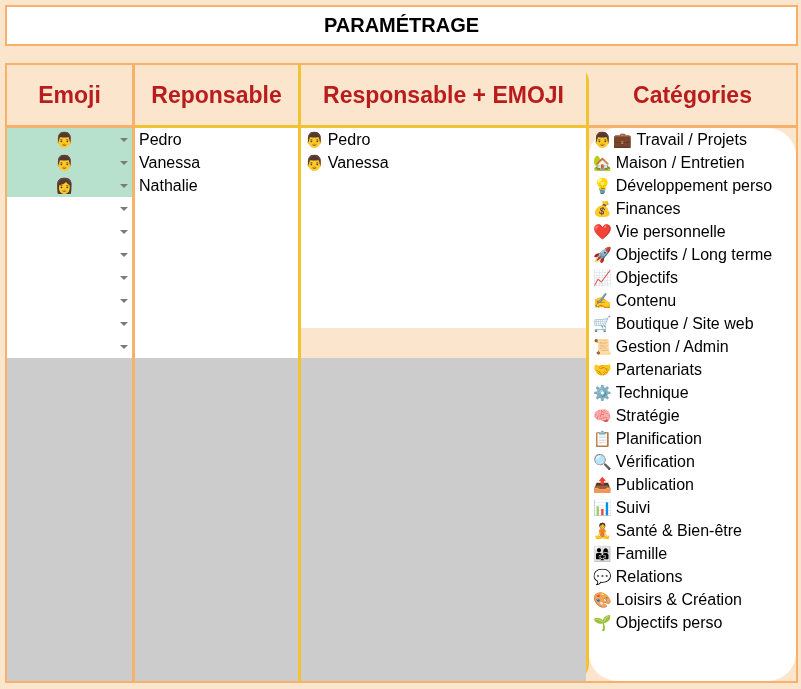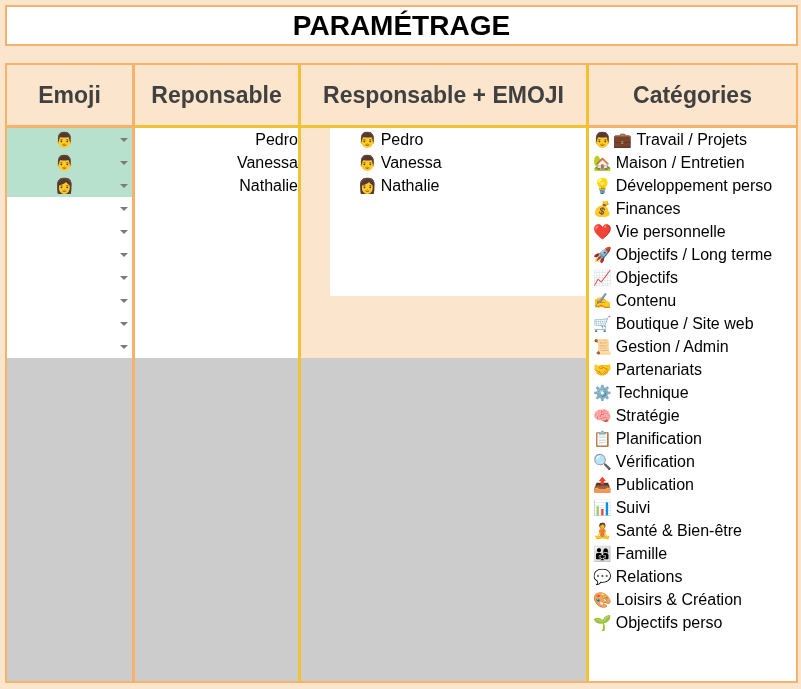--- a/index.html
+++ b/index.html
@@ -6,60 +6,60 @@
   body {
     width:801px; height:689px; overflow:hidden;
     background:#FCE5CD;
     font-family:"Liberation Sans", sans-serif;
     position:relative;
   }
   .title-box {
     position:absolute; left:5px; top:5px; width:789px; height:37px;
     background:#ffffff; border:2px solid #F6B26B;
     display:flex; align-items:center; justify-content:center;
-    font-weight:bold; font-size:28px; color:#000;
+    font-weight:bold; font-size:20px; color:#000;
   }
   .table {
     position:absolute; left:5px; top:63px; width:793px; height:620px;
     border:2px solid #F6B26B; box-sizing:border-box;
     background:#FCE5CD;
   }
   .col { position:absolute; top:0; bottom:0; }
   .hdr {
     position:absolute; left:0; right:0; top:0; height:63px;
     display:flex; align-items:center; justify-content:center;
-    font-weight:bold; font-size:23px; color:#404040;
+    font-weight:bold; font-size:23px; color:#b91c1c;
     background:#FCE5CD;
     border-bottom:3px solid #F6B26B;
     box-sizing:border-box;
   }
   .body { position:absolute; left:0; right:0; top:63px; bottom:0; }
   .c-emoji { left:0; width:125px; border-right:3px solid #F6B26B; }
-  .c-resp { left:128px; width:163px; border-right:3px solid #F1C232;text-align:right; }
-  .c-resp2 { left:294px; width:285px; border-right:3px solid #F1C232; }
+  .c-resp { left:128px; width:163px; border-right:3px solid #F1C232; }
+  .c-resp2 { left:294px; width:285px; border-right:3px solid #F1C232;border-radius:17px; }
   .c-cat { left:582px; right:0; }
   .c-resp .hdr, .c-resp2 .hdr { border-bottom-color:#F1C232; }
   .c-emoji .hdr { border-bottom-color:#F6B26B; }
   .c-resp .body, .c-resp2 .body { border-left:0; }
   .row {
     height:23px; line-height:23px; font-size:16px; color:#000;
     white-space:nowrap; position:relative;
   }
   .emoji-row { text-align:center; background:#ffffff; }
   .emoji-row.filled { background:#B7E1CD; }
   .emoji-row .emo { display:inline-block; width:20px; text-align:center; font-size:15px; margin-left:-10px; }
   .dd-arrow {
     position:absolute; right:4px; top:10px; width:0; height:0;
     border-left:4px solid transparent; border-right:4px solid transparent;
     border-top:4px solid #7a7a7a;
   }
   .gray-fill { background:#CCCCCC; position:absolute; left:0; right:0; bottom:0; }
-  .white-fill { background:#ffffff;padding-left:24px; }
+  .white-fill { background:#ffffff; }
   .txt-row { padding-left:4px; }
-  .cat-body { background:#ffffff; }
+  .cat-body { background:#ffffff;border-radius:28px; }
   .cat-row { padding-left:4px; font-size:16px; }
   .ico { display:inline-block; min-width:18px; font-size:15px; margin-right:4px; text-align:center; }
   .ico2 { margin-right:2px; }
 </style>
 </head>
 <body>
 
 <div class="title-box">PARAMÉTRAGE</div>
 
 <div class="table">
@@ -91,29 +91,26 @@
         <div class="row txt-row">Vanessa</div>
         <div class="row txt-row">Nathalie</div>
       </div>
       <div class="gray-fill" style="top:230px;"></div>
     </div>
   </div>
 
   <div class="col c-resp2">
     <div class="hdr">Responsable + EMOJI</div>
     <div class="body">
-      <div class="white-fill" style="height:168px;margin-left:29px;">
+      <div class="white-fill" style="height:200px;">
         <div class="row txt-row">
           <span class="ico">👨</span><span>Pedro</span>
         </div>
         <div class="row txt-row">
           <span class="ico">👨</span><span>Vanessa</span>
-        </div>
-        <div class="row txt-row">
-          <span class="ico">👩</span><span>Nathalie</span>
         </div>
       </div>
       <div class="gray-fill" style="top:230px;"></div>
     </div>
   </div>
 
   <div class="col c-cat">
     <div class="hdr">Catégories</div>
     <div class="body cat-body">
       <div id="cat-rows">

